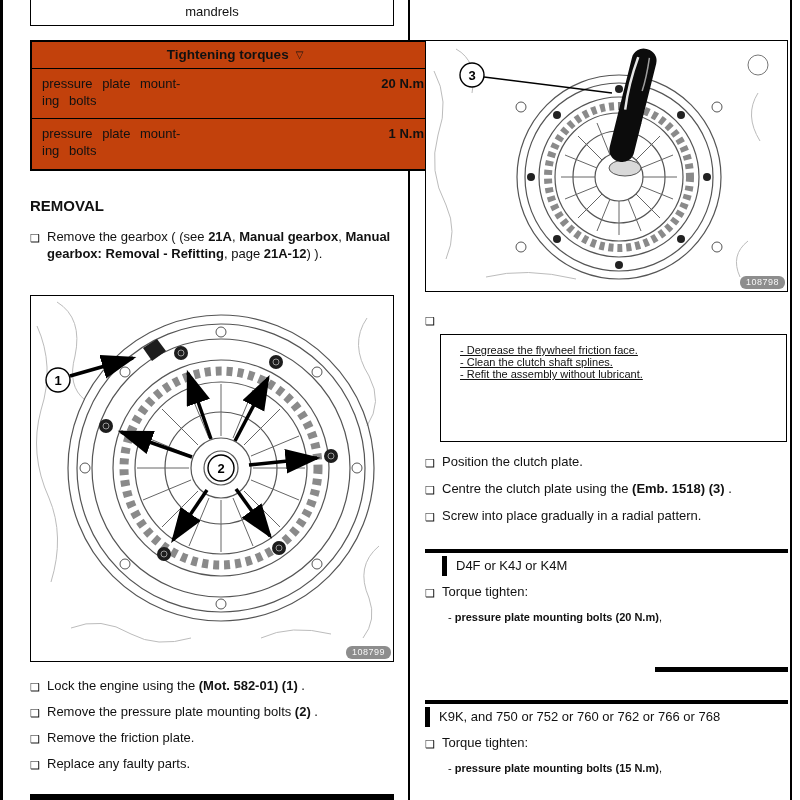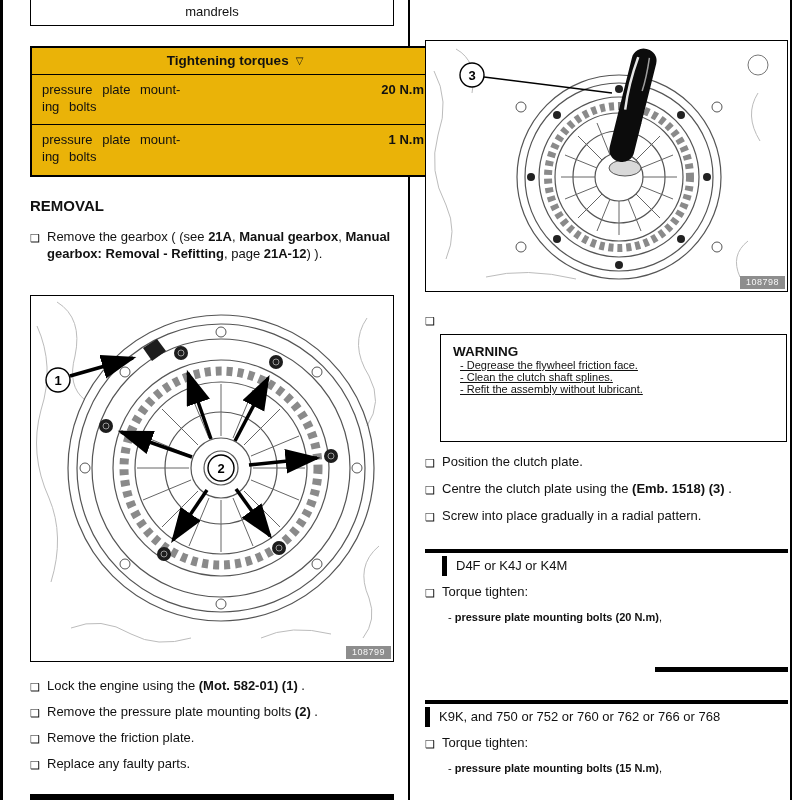--- a/index.html
+++ b/index.html
@@ -8,36 +8,36 @@
   .page { position:relative; width:800px; height:800px; background:#fff; overflow:hidden; }
 
   .vrule { position:absolute; top:0; height:800px; background:#000; }
   .hrule { position:absolute; background:#000; }
 
   
   .topbox { position:absolute; left:30px; top:-14px; width:364px; height:40px;
             border:1.5px solid #000; text-align:center; padding-top:17px; font-size:13px; }
 
   
-  .ttable { position:absolute; left:30px; top:46px; width:410px; border:2px solid #000; background:#eab308; }
+  .ttable { position:absolute; left:30px; top:40px; width:410px; border:2px solid #000; background:#c2410c; }
   .thead  { text-align:center; font-weight:bold; font-size:13.5px; padding:5px 0 6px; border-bottom:1.5px solid #000; }
   .thead .tri { font-size:10px; font-weight:normal; margin-left:7px; vertical-align:1px; }
   .trow { position:relative; padding:6px 10px 9px; border-bottom:1.5px solid #000; min-height:50px; }
   .trow.last { border-bottom:none; }
   .trow .lbl { font-size:13px; line-height:17px; word-spacing:6px; width:230px; }
   .trow .val { position:absolute; right:14px; top:7px; font-weight:bold; font-size:13px; }
 
   .h1 { position:absolute; font-weight:bold; font-size:15px; }
 
   .bullet { position:absolute; padding-left:17px; font-size:13px; line-height:16.5px; }
   .bmark  { position:absolute; left:0; top:1px; font-size:11px; }
 
   .figbox { position:absolute; border:1.5px solid #000; background:#fff; overflow:hidden; }
   .fignum { position:absolute; right:2px; bottom:2px; background:#8d8d8d; color:#f7f7f7;
-            font-size:9px; line-height:11px; padding:1px 6px; letter-spacing:.5px; }
+            font-size:9px; line-height:11px; padding:1px 6px; letter-spacing:.5px;border-radius:6px; }
 
   .warnbox { position:absolute; left:440px; top:334px; width:347px; height:108px;
              border:1.5px solid #000; padding:9px 12px 0; }
   .wtitle { font-weight:bold; font-size:13.5px; }
   .witem  { font-size:11px; padding-left:7px;text-decoration:underline; }
 
   .sec-rule { position:absolute; left:425px; width:363px; height:4px; background:#000; }
   .sec-head { position:absolute; left:425px; border-left:5px solid #000; padding:2px 0 2px 9px;
               font-size:13px; line-height:16px; }
 
@@ -263,21 +263,20 @@
       </g>
     </svg>
     <div class="fignum">108798</div>
   </div>
 
   <div class="bullet" style="left:425px; top:312px;">
     <span class="bmark">❑</span>
   </div>
 
   <div class="warnbox">
-    <div class="wtitle">WARNING</div>
     <div class="witem">- Degrease the flywheel friction face.</div>
     <div class="witem">- Clean the clutch shaft splines.</div>
     <div class="witem">- Refit the assembly without lubricant.</div>
   </div>
 
   <div class="bullet" style="left:425px; top:454px; width:362px;">
     <span class="bmark">❑</span>
     <span>Position the clutch plate.</span>
   </div>
   <div class="bullet" style="left:425px; top:481px; width:362px;">

